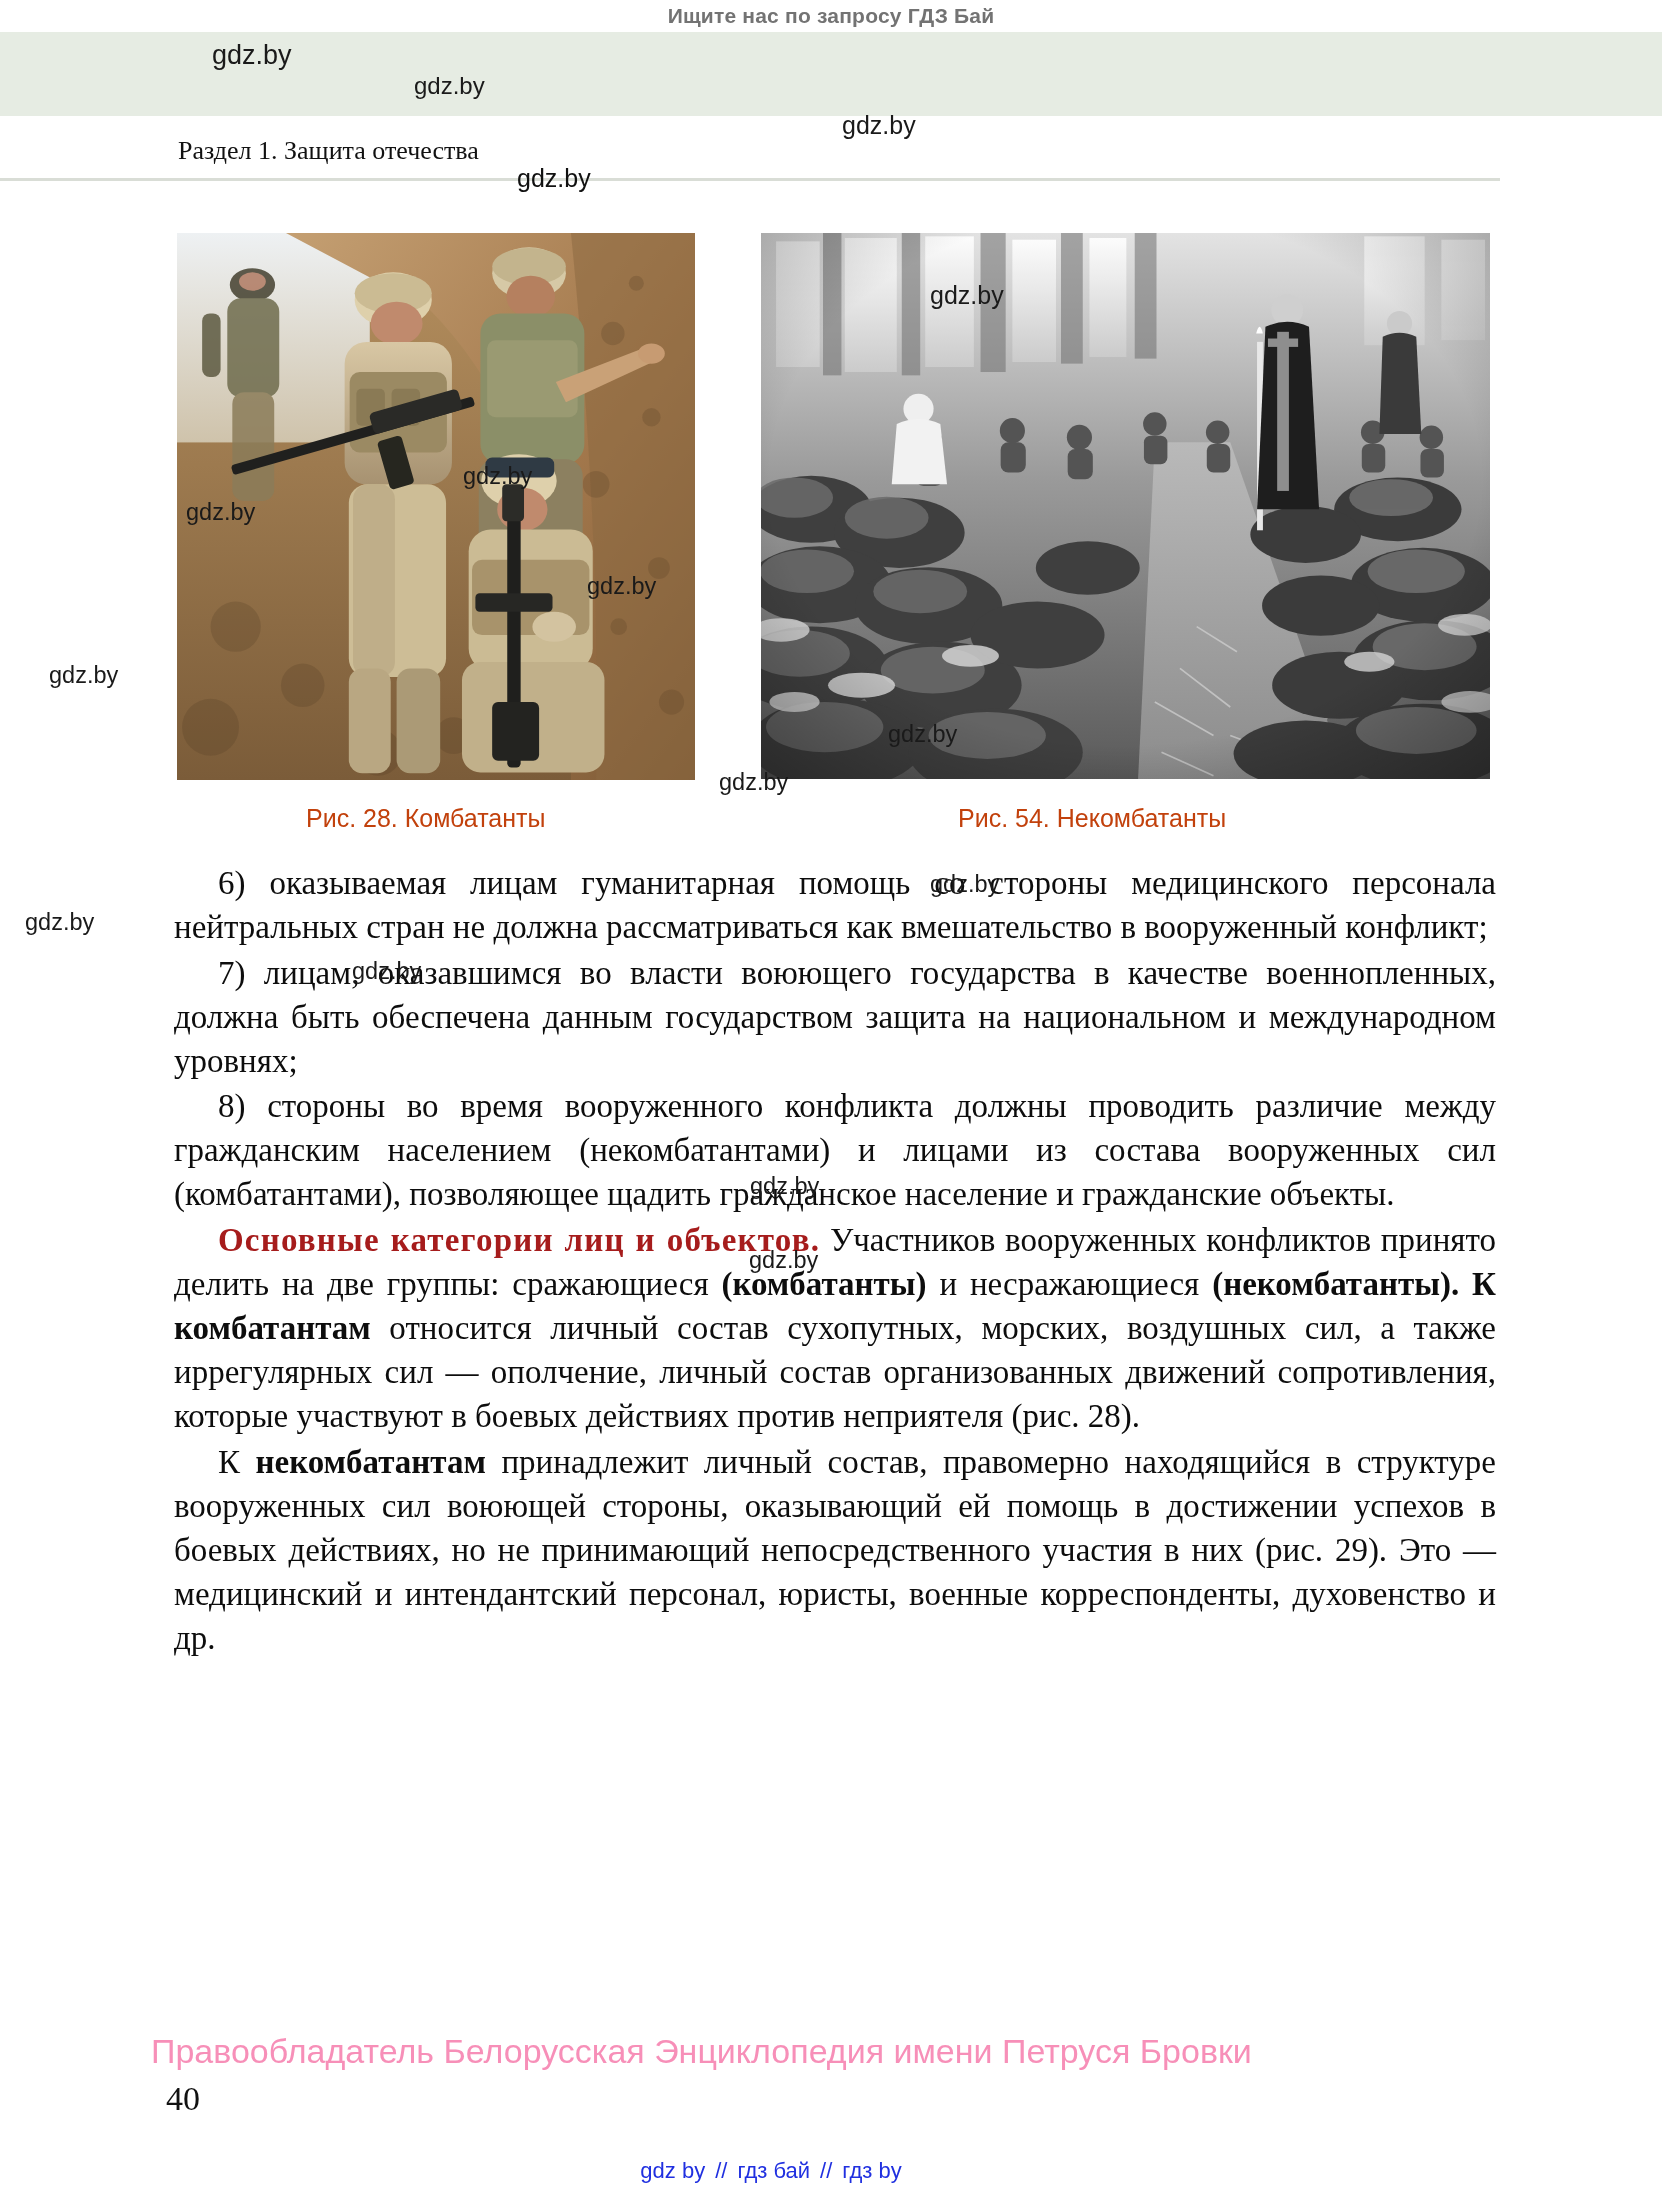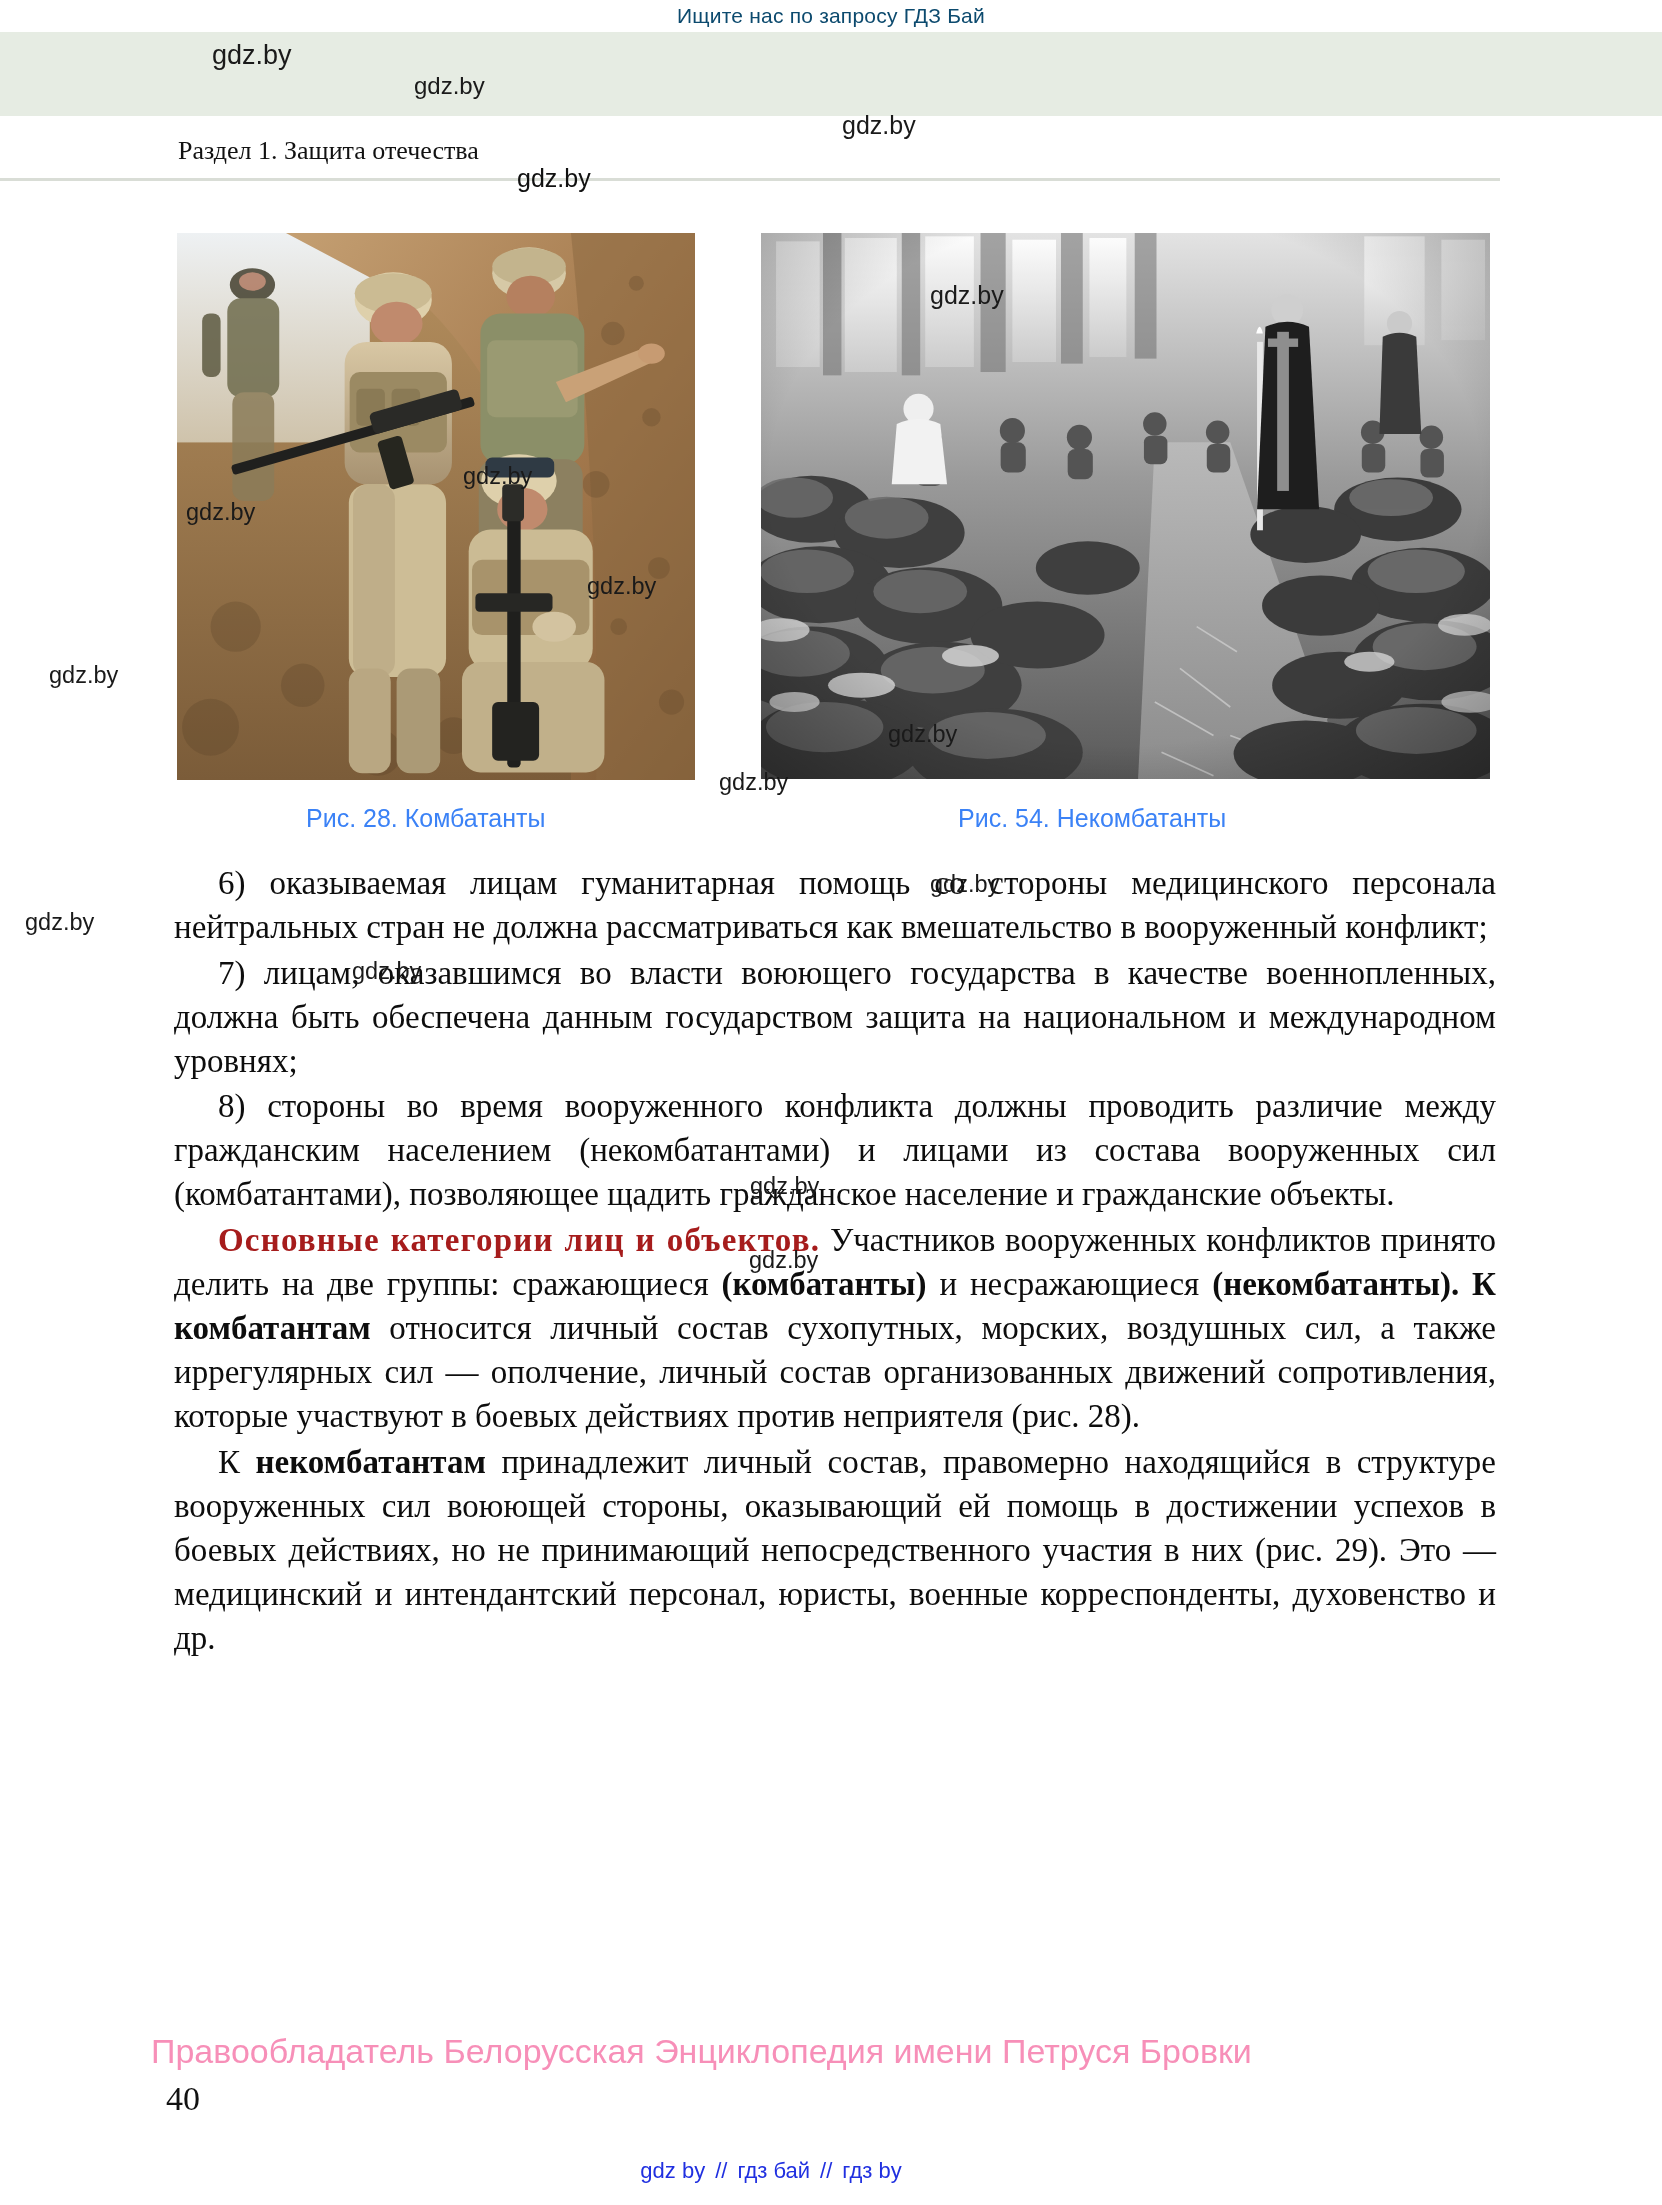--- a/index.html
+++ b/index.html
@@ -62,21 +62,21 @@
   #fig-29 {
     left: 761px; top: 233px; width: 729px; height: 546px;
     background: linear-gradient(175deg,#dcdcdc 0%,#b6b6b6 18%,#7e7e7e 45%,#4a4a4a 78%,#2b2b2b 100%);
     overflow: hidden;
   }
   .photo-svg { display: block; width: 100%; height: 100%; }
 
   .fig-caption {
     position: absolute;
     font-family: "Liberation Sans", sans-serif;
-    font-size: 25px; color: #3b82f6;
+    font-size: 25px; color: #c2410c;
     white-space: nowrap;
   }
   #cap-28 { left: 306px; top: 804px; }
   #cap-29 { left: 958px; top: 804px; }
 
   
   #text-col {
     position: absolute;
     left: 174px; top: 861px; width: 1322px;
   }
@@ -133,21 +133,21 @@
     color: #1a1a1a;
     white-space: nowrap;
     pointer-events: none;
   }
   .wm.on-photo { color: #111; }
 </style>
 </head>
 <body>
 
 <div id="promo-bar">
-  <span id="promo-text" style="color: #0c4a6e;">Ищите нас по запросу ГДЗ Бай</span>
+  <span id="promo-text" style="color: #737373; font-weight: bold;">Ищите нас по запросу ГДЗ Бай</span>
 </div>
 
 <div id="tint-band"></div>
 
 <div id="page-sheet"></div>
 
 <div id="running-head">Раздел 1. Защита отечества</div>
 <div id="head-rule"></div>
 
 <div class="fig" id="fig-28">

